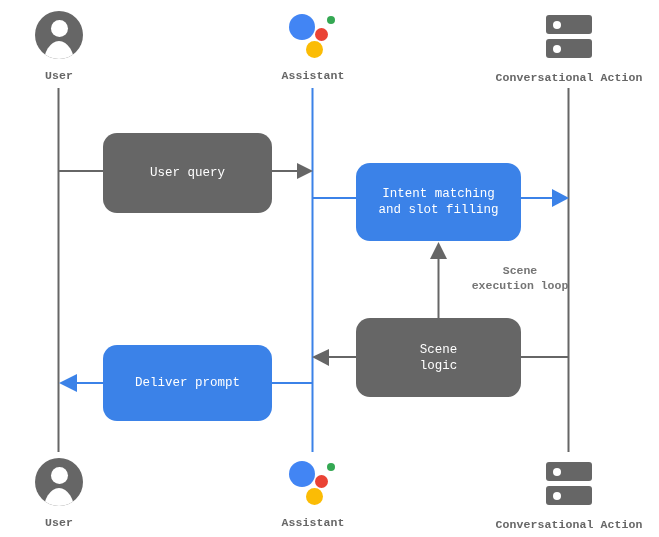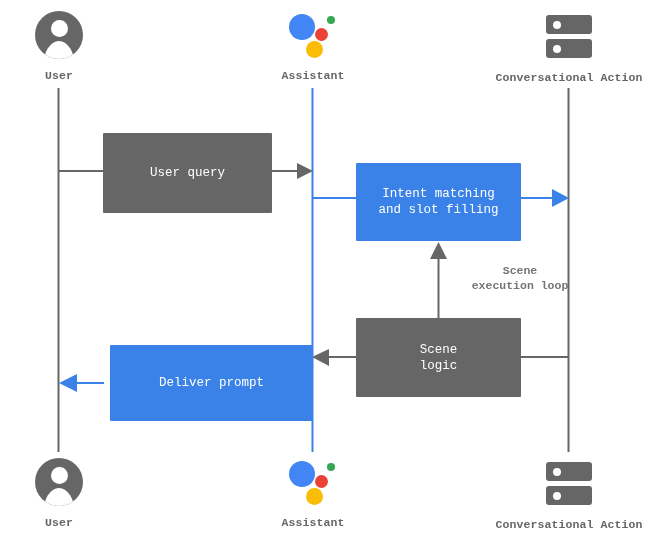--- a/index.html
+++ b/index.html
@@ -115,21 +115,21 @@
     top: 5.5px;
     width: 8px;
     height: 8px;
     border-radius: 50%;
     background: #ffffff;
   }
 
   
   .node {
     position: absolute;
-    border-radius: 1px;
+    border-radius: 14px;
     display: flex;
     align-items: center;
     justify-content: center;
     color: #ffffff;
     font-size: 12.5px;
     line-height: 16px;
     text-align: center;
     box-sizing: border-box;
   }
   .node.gray { background: #666666; }
@@ -223,21 +223,21 @@
   <div class="node blue" style="left:356px; top:163px; width:165px; height:78px; white-space:pre-line;">
     <span>Intent matching
 and slot filling</span>
   </div>
 
   <div class="node gray" style="left:356px; top:318px; width:165px; height:79px; white-space:pre-line;">
     <span>Scene
 logic</span>
   </div>
 
-  <div class="node blue" style="left:110px; top:345px; width:203px; height:76px;">
+  <div class="node blue" style="left:103px; top:345px; width:169px; height:76px;">
     <span>Deliver prompt</span>
   </div>
 
   <div class="loop-label" style="left:455px; top:263px; width:130px;">Scene
 execution loop</div>
 
   <div class="actor" style="left:-11px; top:455px;">
     <div class="icon-box">
       <div class="avatar">
         <span class="head"></span>

